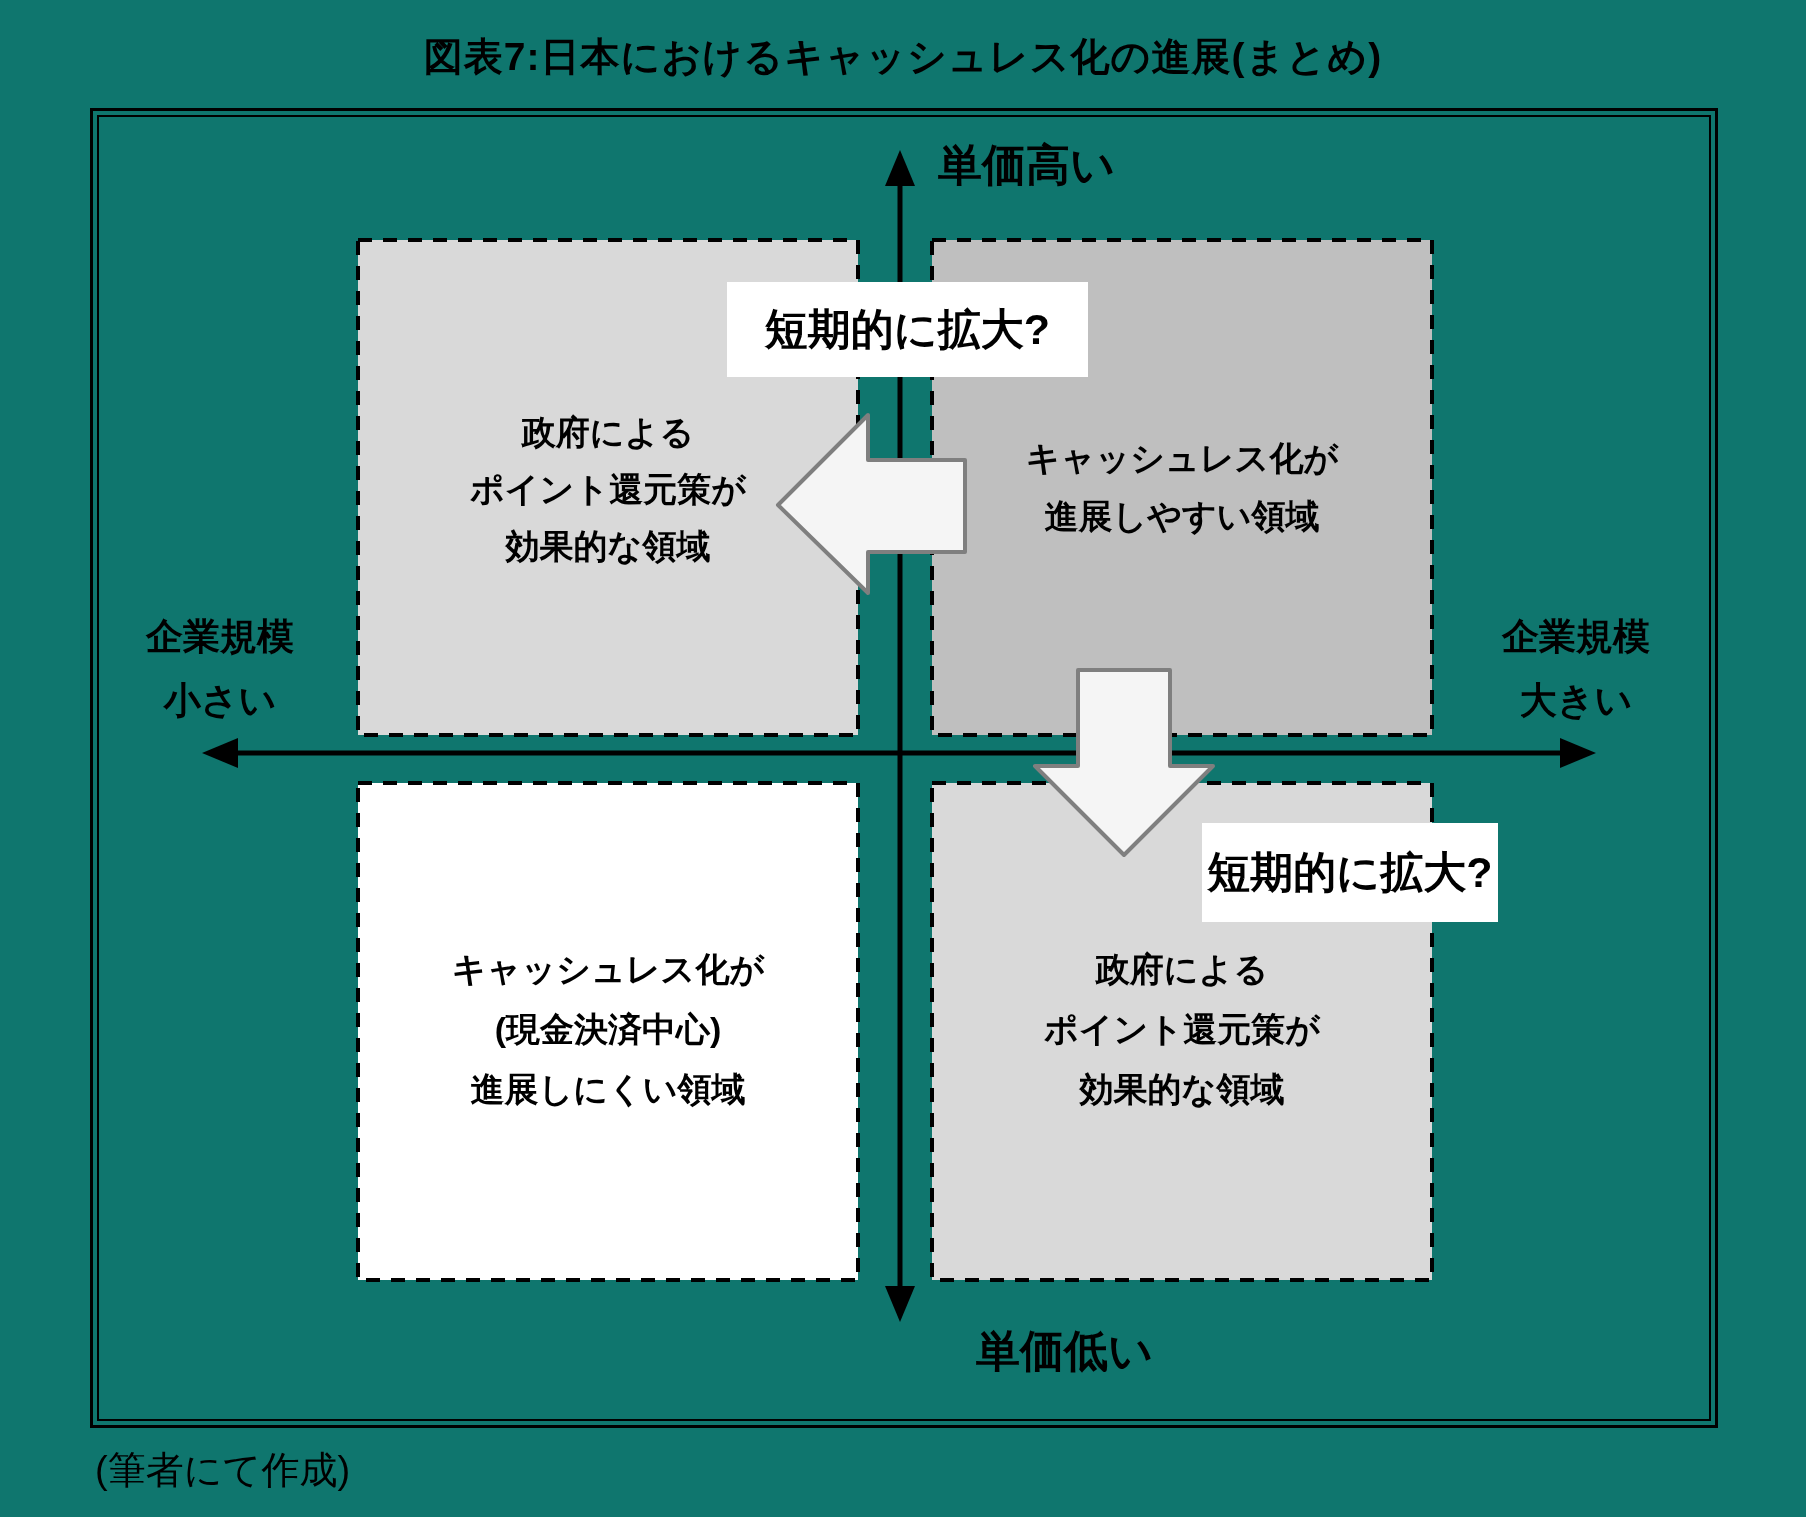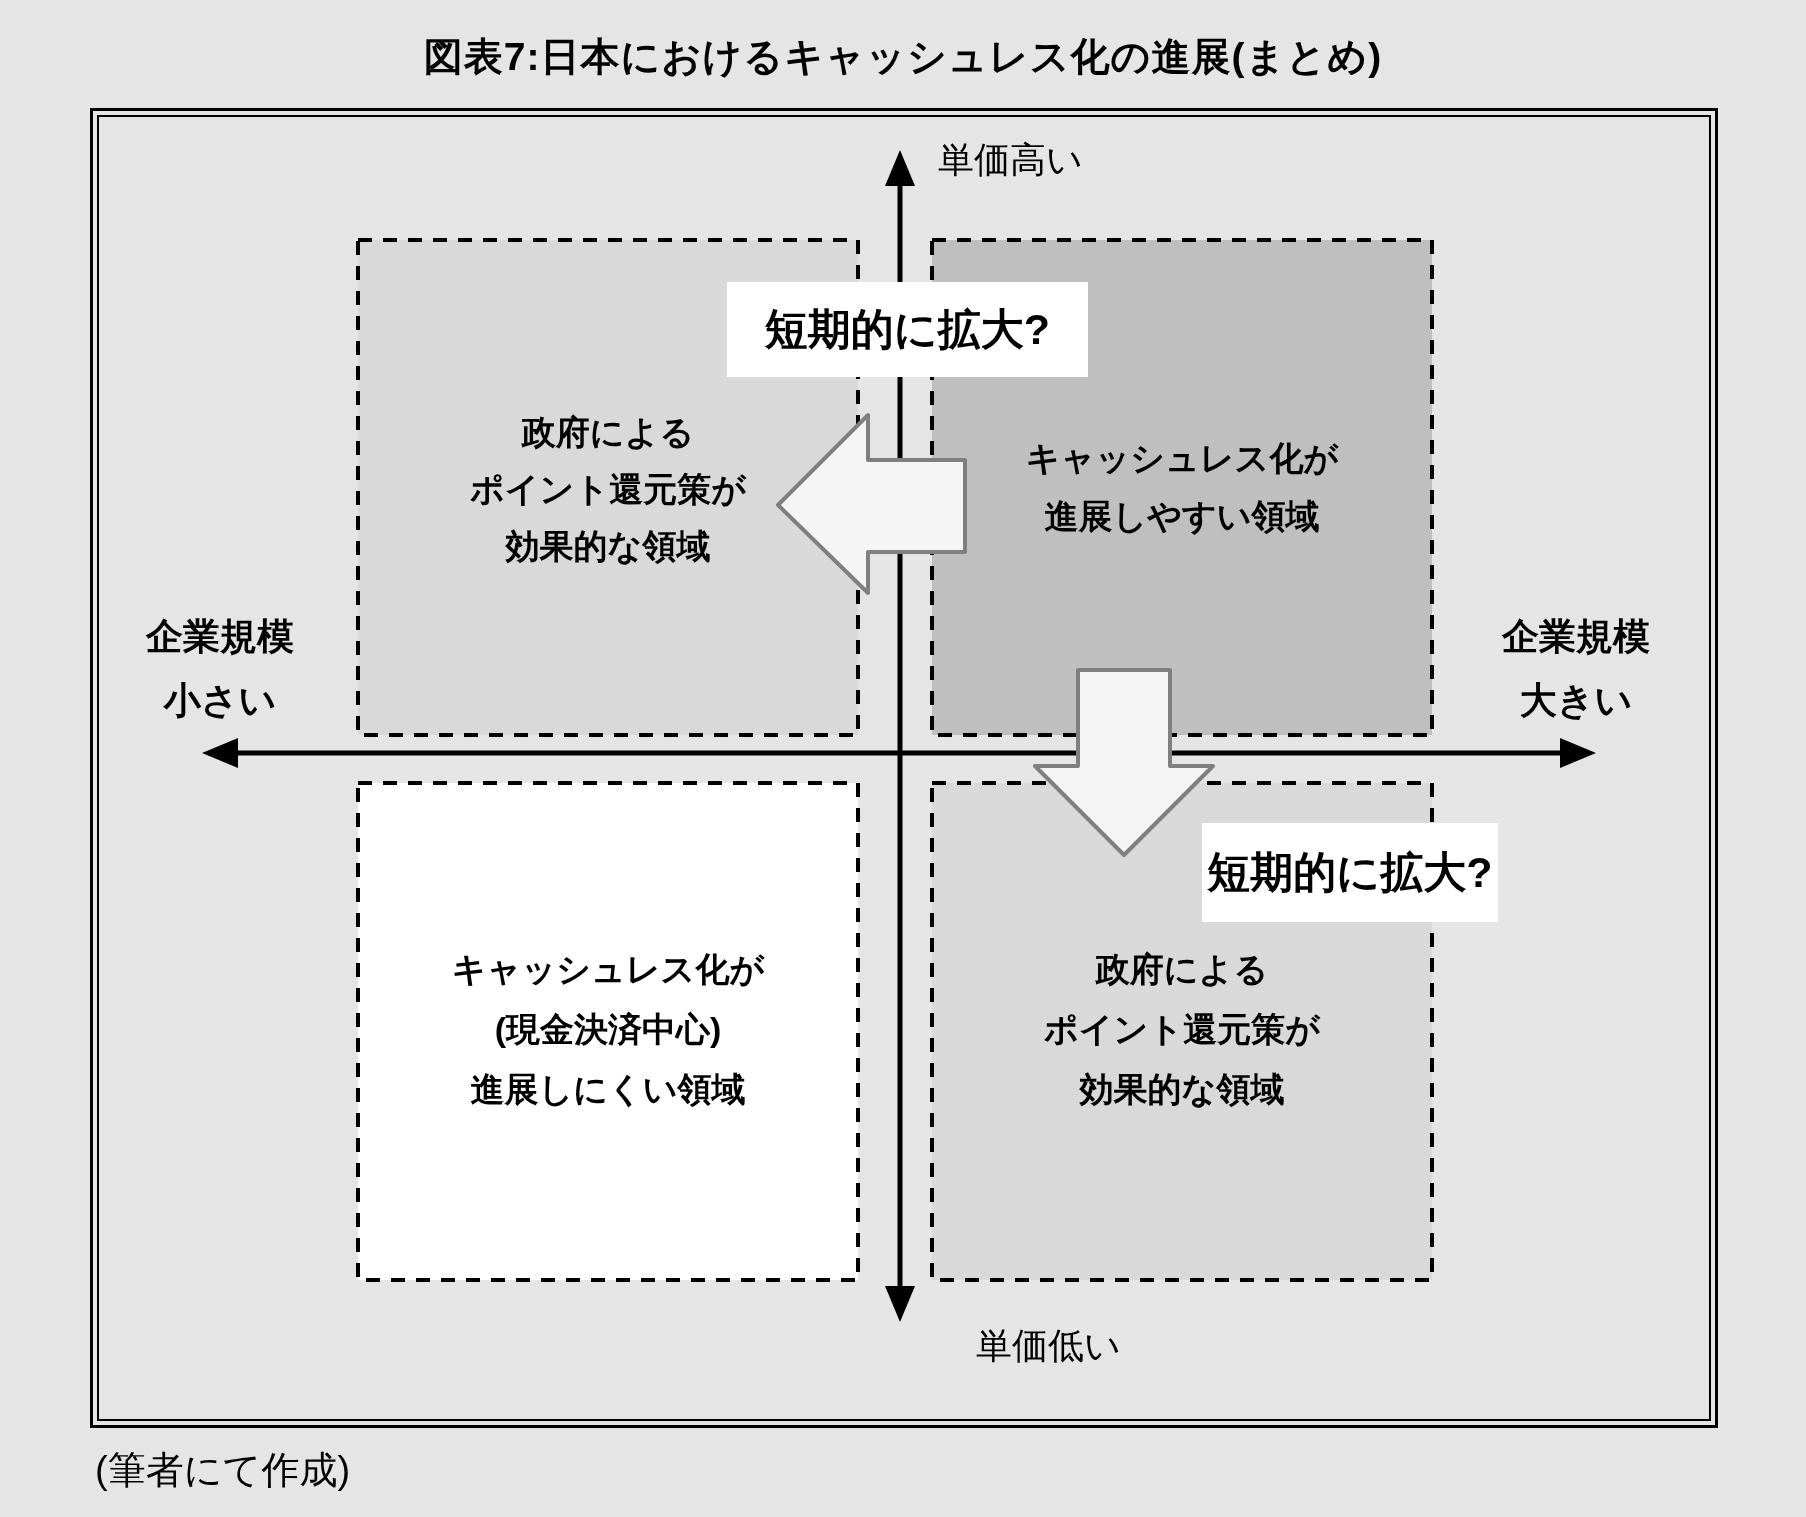--- a/index.html
+++ b/index.html
@@ -1,35 +1,35 @@
 <!DOCTYPE html>
 <html><head>
 <meta charset="utf-8">
 <style>
   html,body { margin:0; padding:0; background:#ffffff; }
   .canvas {
-    position:relative; width:1806px; height:1517px; background:#e5e5e5;
+    position:relative; width:1806px; height:1517px; background:#0f766e;
     font-family:"Liberation Sans", sans-serif; color:#000;
     overflow:hidden;
   }
   .abs { position:absolute; }
   .title {
     left:0; top:30px; width:1806px; text-align:center;
     font-size:39px; font-weight:bold; letter-spacing:1px;
   }
   .frame-outer {
     left:90px; top:108px; width:1628px; height:1320px;
     border:3px solid #000; box-sizing:border-box;
   }
   .frame-inner {
     position:absolute; left:4px; top:4px; right:4px; bottom:4px;
     border:2px solid #000;
   }
   svg.diagram { position:absolute; left:0; top:0; }
-  .axis-label { font-size:36px; font-weight:normal; white-space:nowrap; }
+  .axis-label { font-size:44px; font-weight:bold; white-space:nowrap; }
   .axis-label-2line {
     width:260px; text-align:center; font-size:37px; font-weight:bold;
     line-height:64px; white-space:nowrap;
   }
   .qtext { width:500px; text-align:center; font-weight:bold; font-size:34px; }
   .callout {
     background:#ffffff; display:flex; align-items:center; justify-content:center;
     font-size:43px; font-weight:bold; white-space:nowrap;
   }
   .footer { font-family:Liberation Sans, sans-serif; font-size:38px; }

